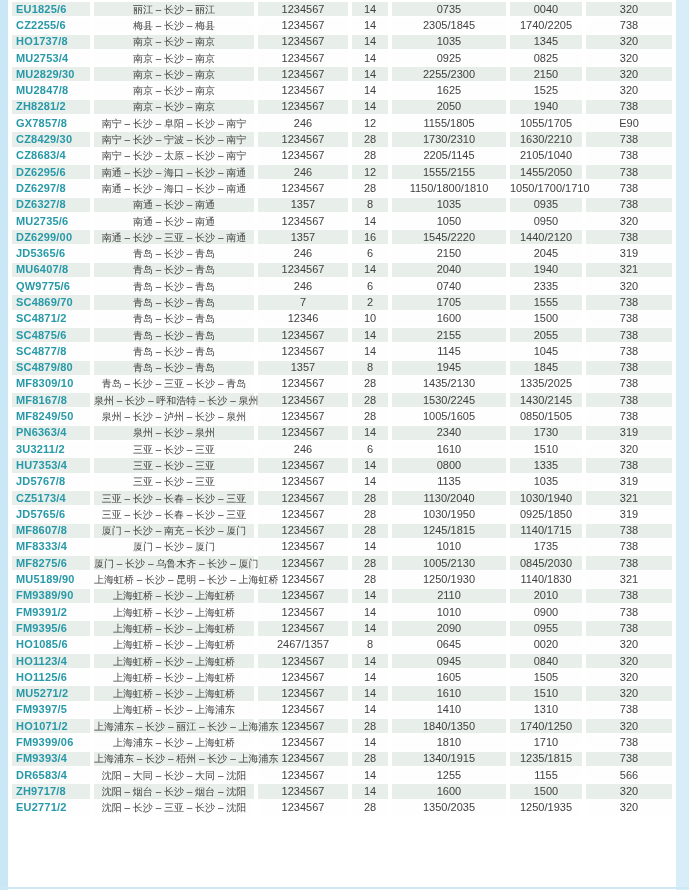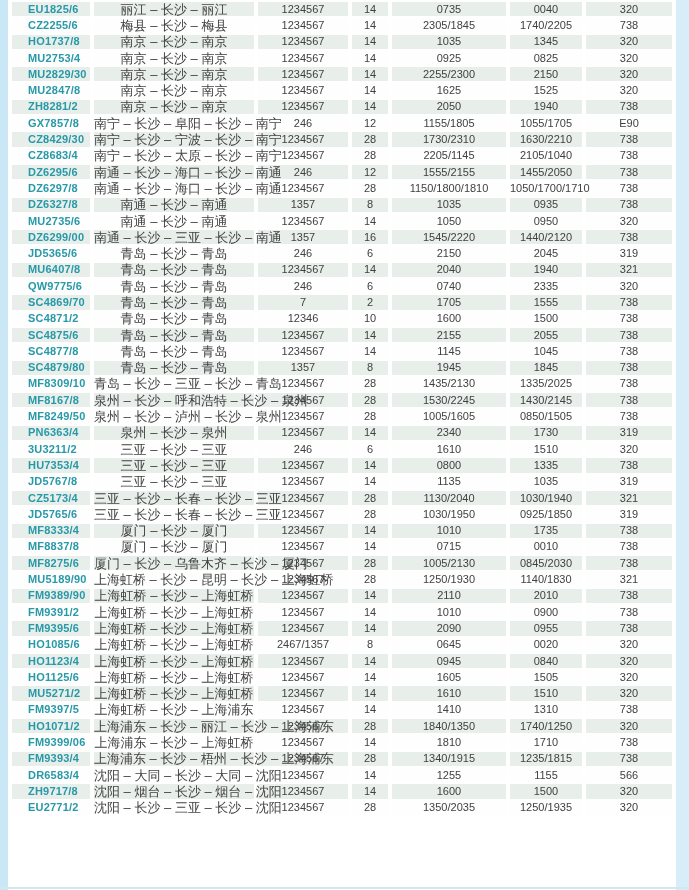--- a/index.html
+++ b/index.html
@@ -30,26 +30,26 @@
     color: #414141;
     text-align: center;
     vertical-align: middle;
     white-space: nowrap;
     padding: 0;
   }
   tr:nth-child(odd)  td { background: #e8eeea; }
   tr:nth-child(even) td { background: #fdfefd; }
   td.c-flight {
     text-align: left;
-    padding-left: 16px;
+    padding-left: 4px;
     color: #2899a8;
     font-weight: bold;
     letter-spacing: 0.2px;
   }
-  td.c-route { font-size: 13px; }
+  td.c-route { font-size: 10px; }
   .bottom-rule {
     position: absolute;
     left: 0; right: 0; bottom: 1px;
     height: 2px;
     background: #cfe9f4;
   }
 </style>
 </head>
 <body>
 
@@ -350,35 +350,35 @@
         <tr>
     <td class="c-flight">JD5765/6</td>
     <td class="c-route">三亚 – 长沙 – 长春 – 长沙 – 三亚</td>
     <td class="c-days">1234567</td>
     <td class="c-count">28</td>
     <td class="c-dep">1030/1950</td>
     <td class="c-arr">0925/1850</td>
     <td class="c-type">319</td>
   </tr>
         <tr>
+    <td class="c-flight">MF8607/8</td>
+    <td class="c-route">厦门 – 长沙 – 南充 – 长沙 – 厦门</td>
+    <td class="c-days">1234567</td>
+    <td class="c-count">28</td>
+    <td class="c-dep">1245/1815</td>
+    <td class="c-arr">1140/1715</td>
+    <td class="c-type">738</td>
+  </tr>
+        <tr>
     <td class="c-flight">MF8333/4</td>
     <td class="c-route">厦门 – 长沙 – 厦门</td>
     <td class="c-days">1234567</td>
     <td class="c-count">14</td>
     <td class="c-dep">1010</td>
     <td class="c-arr">1735</td>
-    <td class="c-type">738</td>
-  </tr>
-        <tr>
-    <td class="c-flight">MF8837/8</td>
-    <td class="c-route">厦门 – 长沙 – 厦门</td>
-    <td class="c-days">1234567</td>
-    <td class="c-count">14</td>
-    <td class="c-dep">0715</td>
-    <td class="c-arr">0010</td>
     <td class="c-type">738</td>
   </tr>
         <tr>
     <td class="c-flight">MF8275/6</td>
     <td class="c-route">厦门 – 长沙 – 乌鲁木齐 – 长沙 – 厦门</td>
     <td class="c-days">1234567</td>
     <td class="c-count">28</td>
     <td class="c-dep">1005/2130</td>
     <td class="c-arr">0845/2030</td>
     <td class="c-type">738</td>

